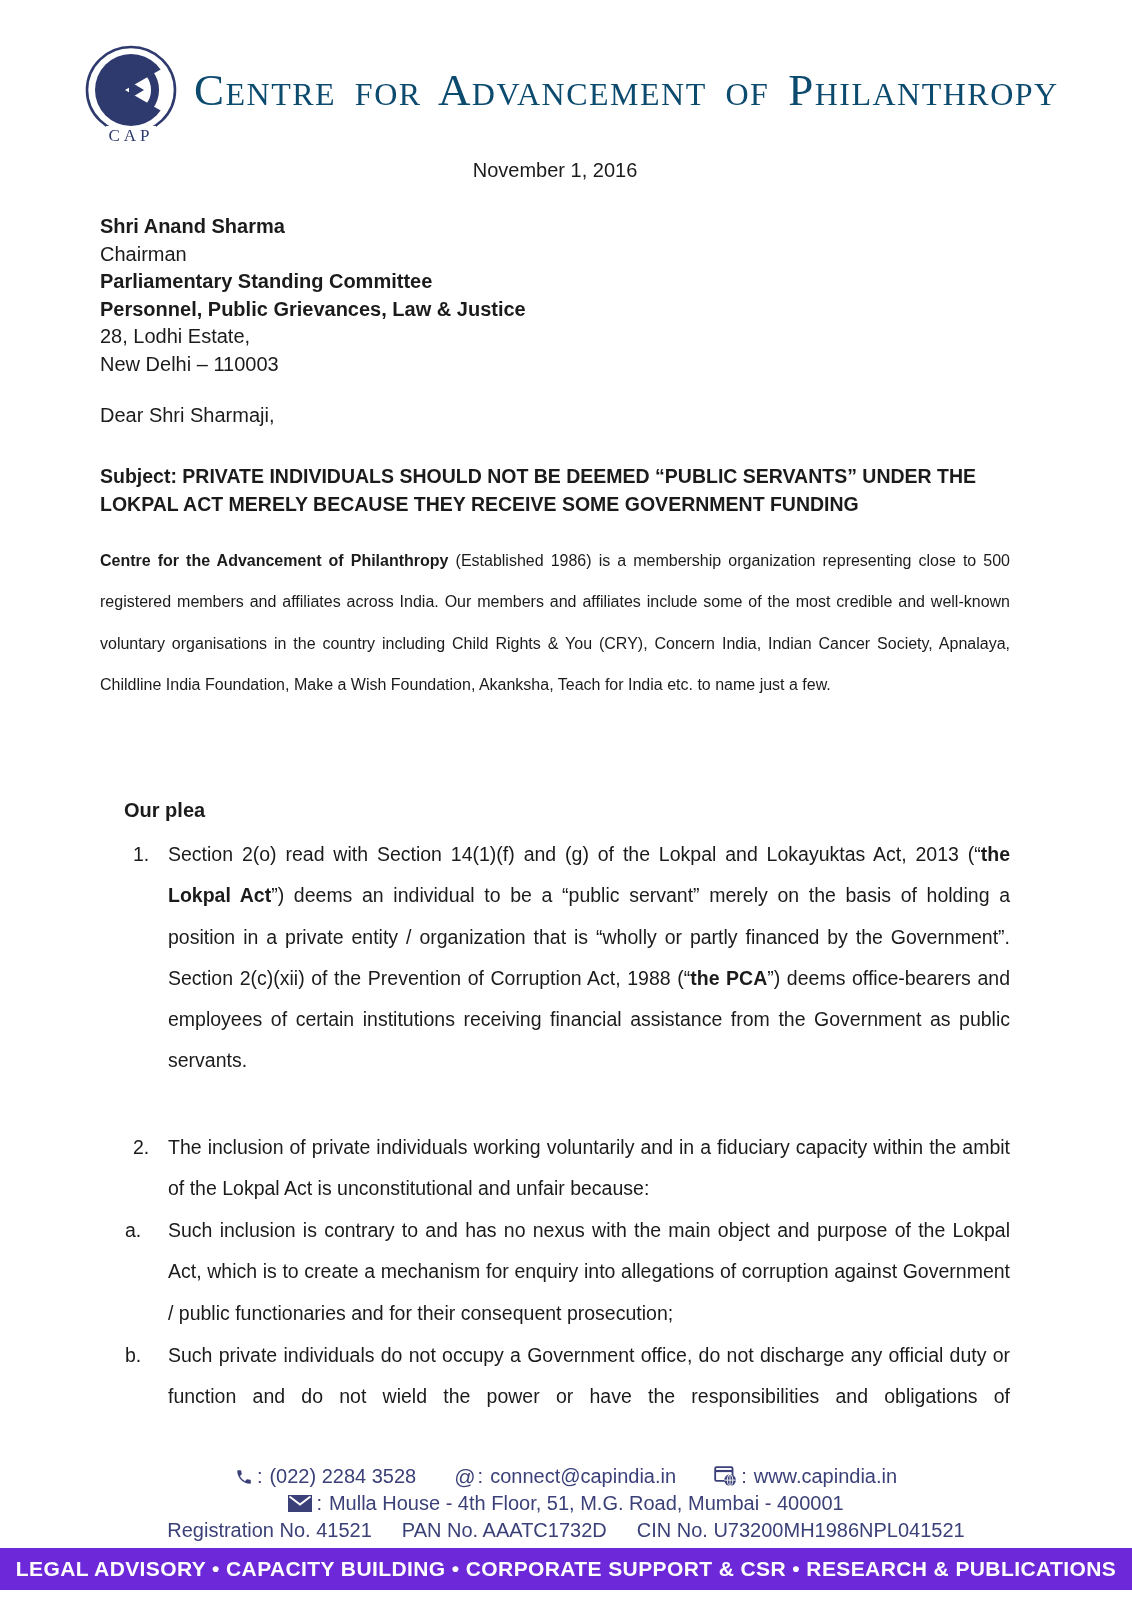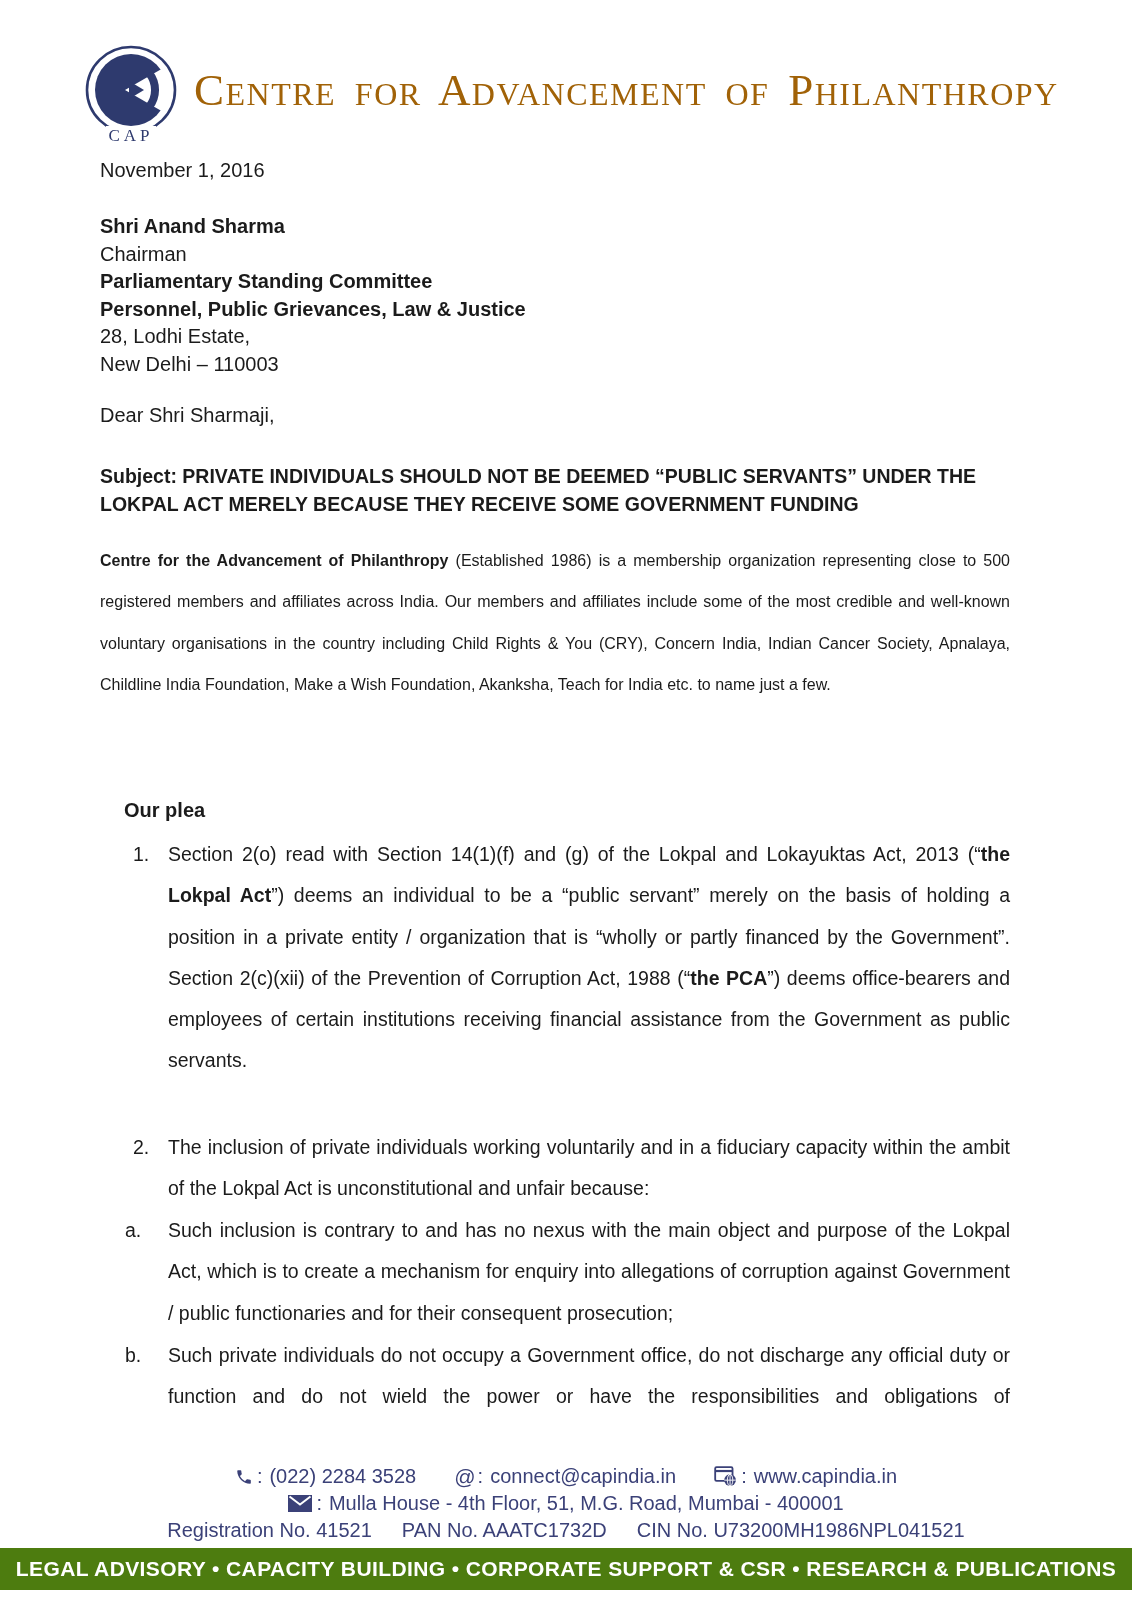--- a/index.html
+++ b/index.html
@@ -16,29 +16,29 @@
 
   
   .letterhead { position:absolute; top:44px; left:84px; display:flex; align-items:center; }
   .org-name {
     margin-left:14px;
     font-family:"Liberation Serif", serif;
     font-variant:small-caps;
     font-size:45px;
     letter-spacing:1.5px;
     word-spacing:6px;
-    color:#a16207;
+    color:#0c4a6e;
     white-space:nowrap;
     line-height:1;
     padding-bottom:10px;
   }
   .logo-wrap { position:relative; width:96px; height:102px; }
 
   
-  .date-row { position:absolute; top:159px; left:100px; width:910px; text-align:left; font-size:20px; }
+  .date-row { position:absolute; top:159px; left:100px; width:910px; text-align:center; font-size:20px; }
 
   
   .recipient { position:absolute; top:213px; left:100px; font-size:20px; line-height:27.5px; }
   .bold { font-weight:bold; }
 
   .salutation { position:absolute; top:404px; left:100px; font-size:20px; }
 
   
   .subject { position:absolute; top:462px; left:100px; width:910px; font-weight:bold; font-size:19.5px; line-height:28px; }
 
@@ -68,21 +68,21 @@
   .f-row { display:flex; justify-content:center; align-items:center; height:27px; }
   .f-item { display:inline-flex; align-items:center; white-space:nowrap; }
   .f-item .icn { display:inline-flex; align-items:center; margin-right:4px; }
   .f-colon { margin-right:7px; }
   .f-gap { width:38px; }
   .f-gap-sm { width:30px; }
   .at-glyph { font-size:21px; margin-right:2px; }
 
   .footer-bar {
     position:absolute; top:1548px; left:0; width:1132px; height:42px;
-    background:#4d7c0f; color:#ffffff;
+    background:#6d28d9; color:#ffffff;
     display:flex; align-items:center; justify-content:center;
     font-weight:bold; font-size:21px; letter-spacing:0.4px;
     white-space:nowrap;
   }
 </style>
 </head>
 <body>
 
 <div class="page">
 

